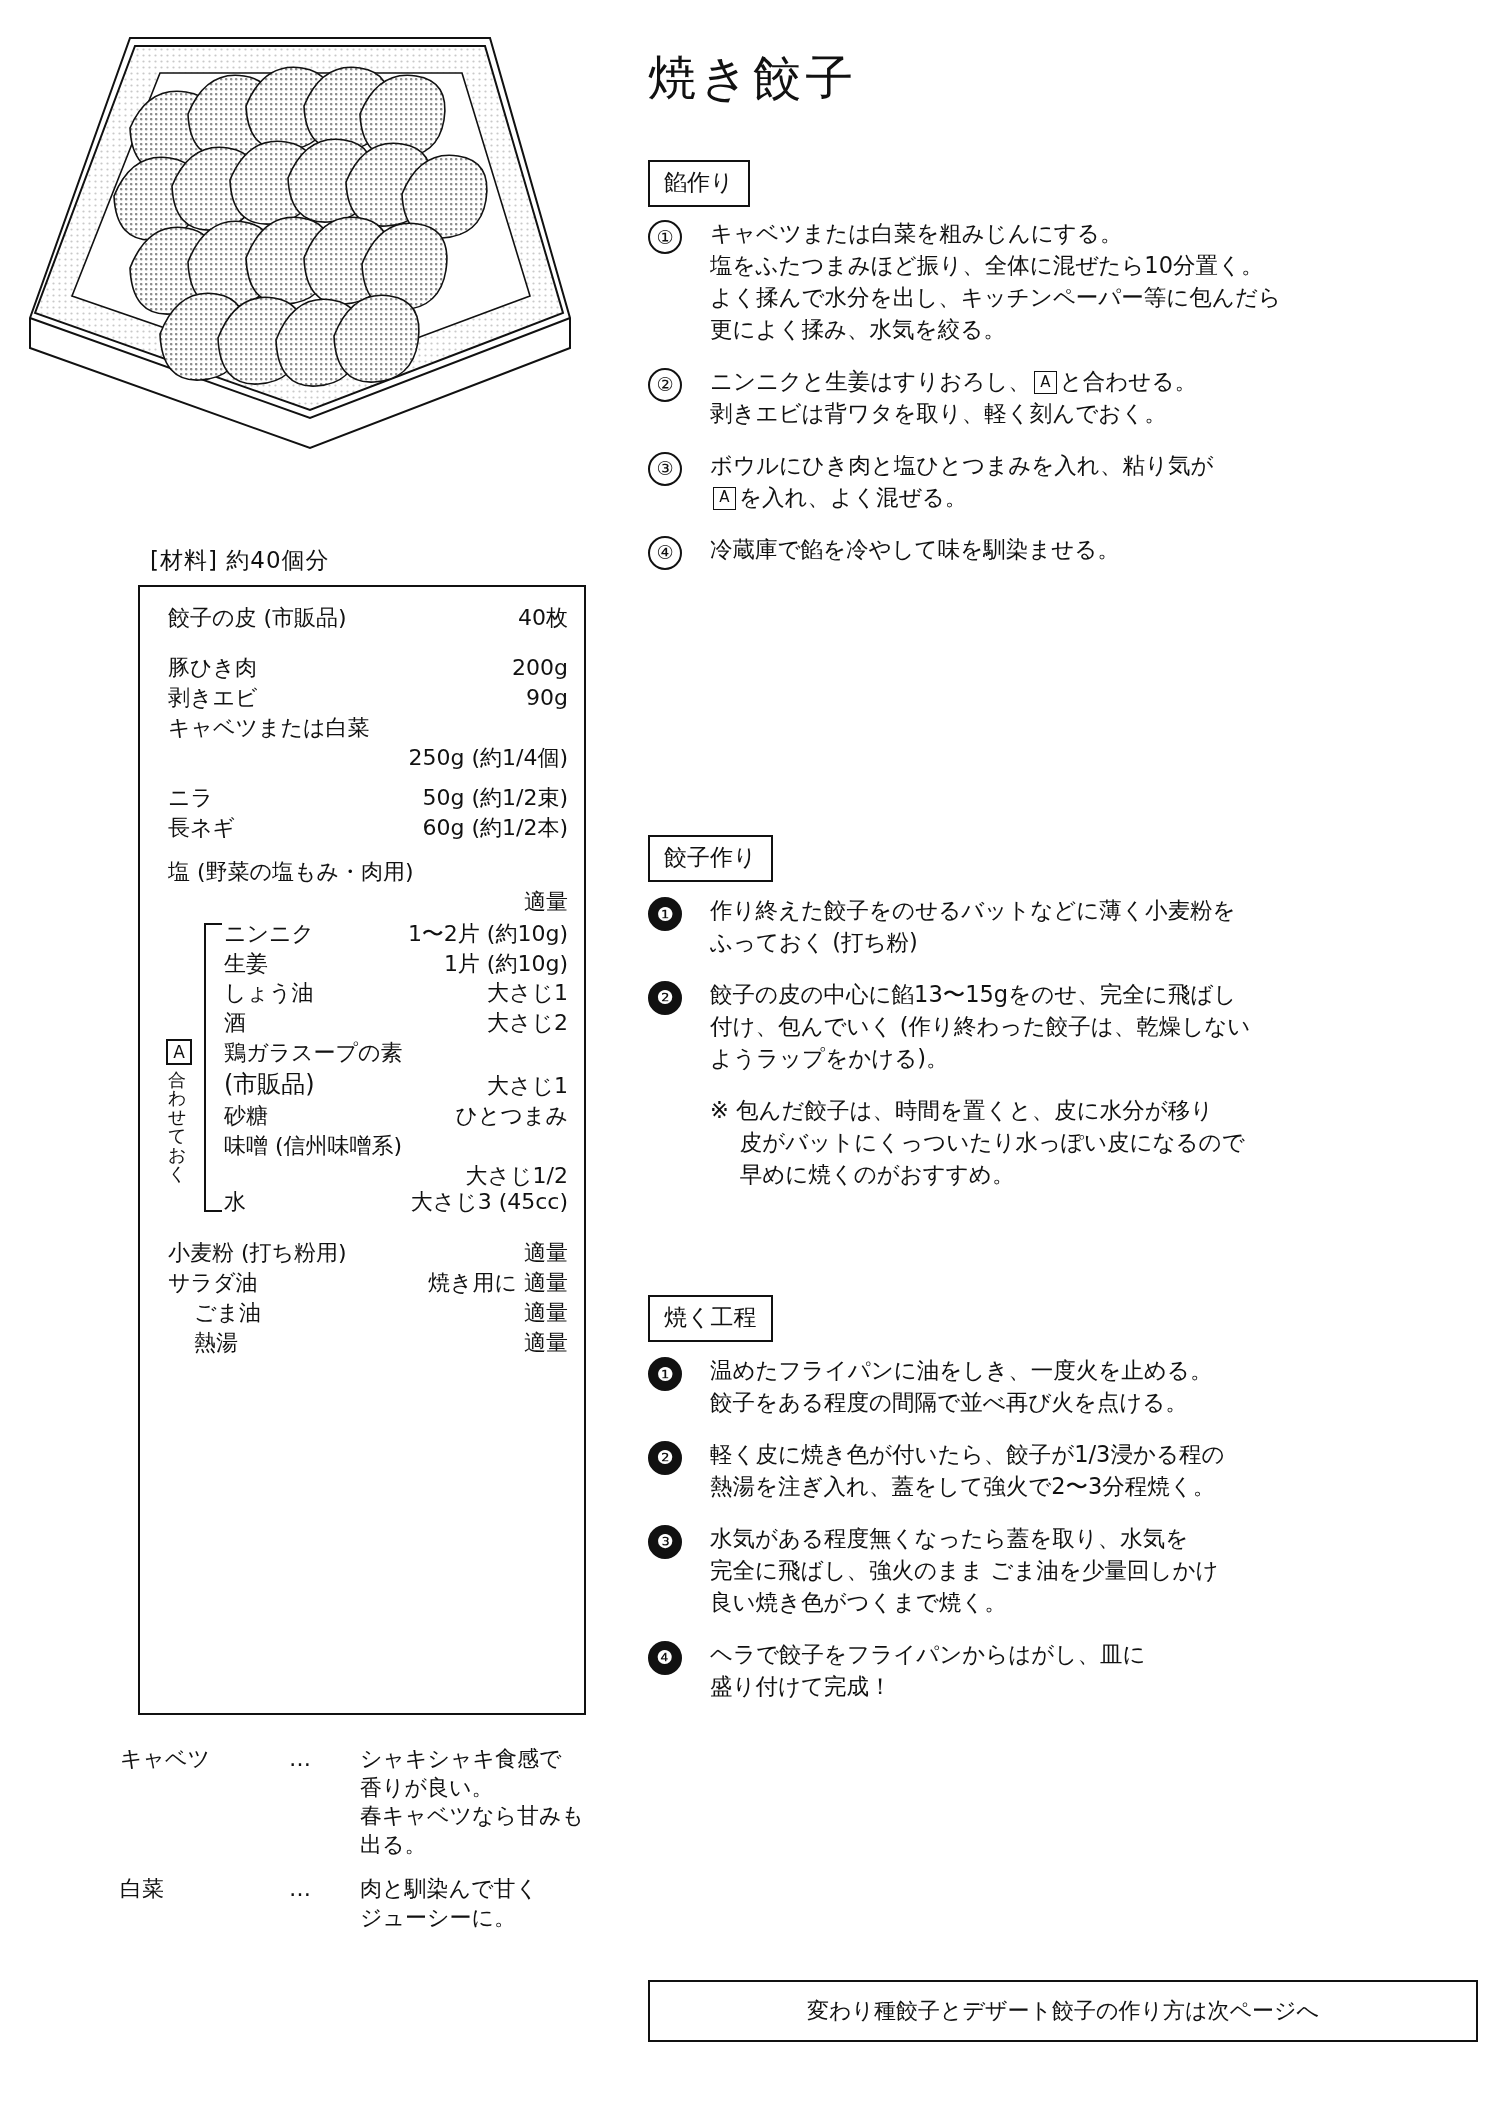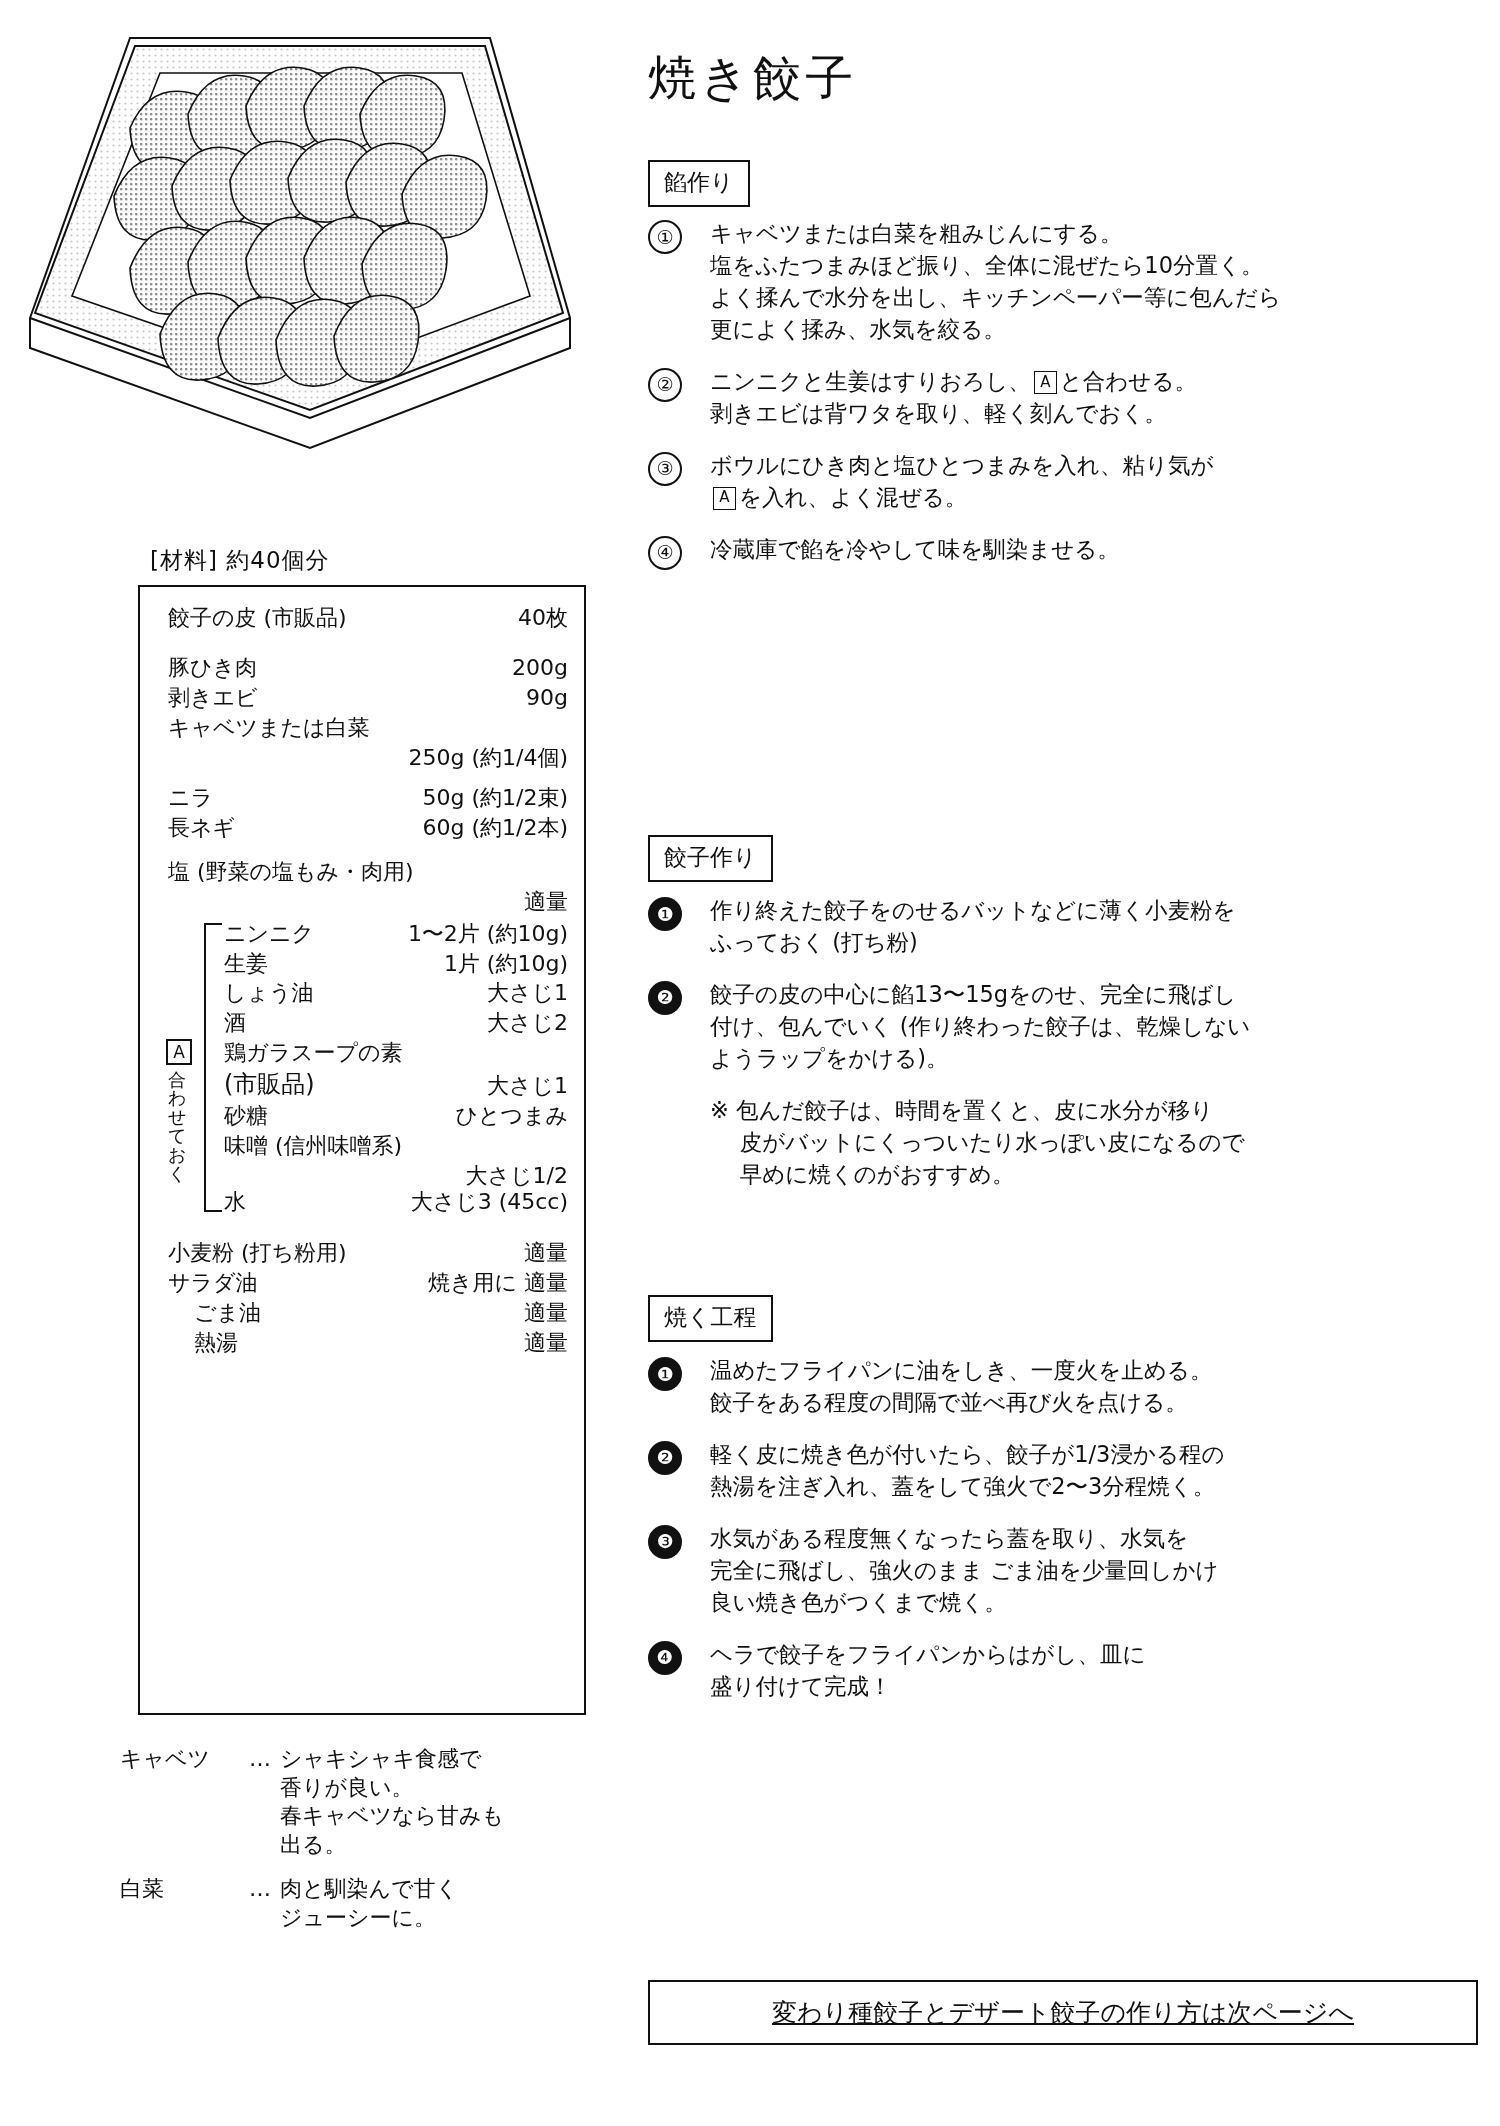--- a/index.html
+++ b/index.html
@@ -44,21 +44,21 @@
     display:flex;align-items:center;justify-content:center;font-size:17px;box-sizing:border-box;
   }
   .a-vert{
     position:absolute;left:0px;top:150px;width:26px;font-size:18px;line-height:1.05;
     letter-spacing:0px;
   }
   .small{font-size:24px;}
   .indent{padding-left:26px;}
 
   .notes{position:absolute;left:120px;top:1745px;width:470px;font-size:22px;line-height:1.3;}
-  .note-row{display:flex;margin-bottom:16px;}
+  .note-row{display:flex;margin-bottom:16px;gap:40px;}
   .note-key{width:120px;flex:none;white-space:nowrap;}
   .note-dots{width:40px;flex:none;text-align:center;}
   .note-txt{flex:1;}
 
   
   .right-col{position:absolute;left:630px;top:0;width:870px;height:2126px;}
   .title{position:absolute;left:18px;top:46px;font-size:48px;letter-spacing:4px;}
   .sect{
     position:absolute;border:2px solid #111;padding:5px 14px 7px 14px;font-size:23px;
     box-sizing:border-box;
@@ -75,21 +75,21 @@
   .txt .l{display:block;white-space:nowrap;}
   .note-star{display:flex;margin-top:4px;}
   .star{width:34px;flex:none;font-size:22px;margin-right:28px;text-align:center;}
   .inline-a{
     display:inline-flex;align-items:center;justify-content:center;
     width:23px;height:23px;border:1.6px solid #111;font-size:15px;
     vertical-align:middle;margin:0 3px;box-sizing:border-box;
   }
   .footer-box{
     position:absolute;left:18px;top:1980px;width:830px;border:2px solid #111;
-    padding:14px 0;text-align:center;font-size:25px;box-sizing:border-box;text-decoration:underline;
+    padding:14px 0;text-align:center;font-size:22px;box-sizing:border-box;
   }
 </style>
 </head>
 <body>
 
 <div class="page">
 
   <div class="left-col">
 
     <div class="photo">

